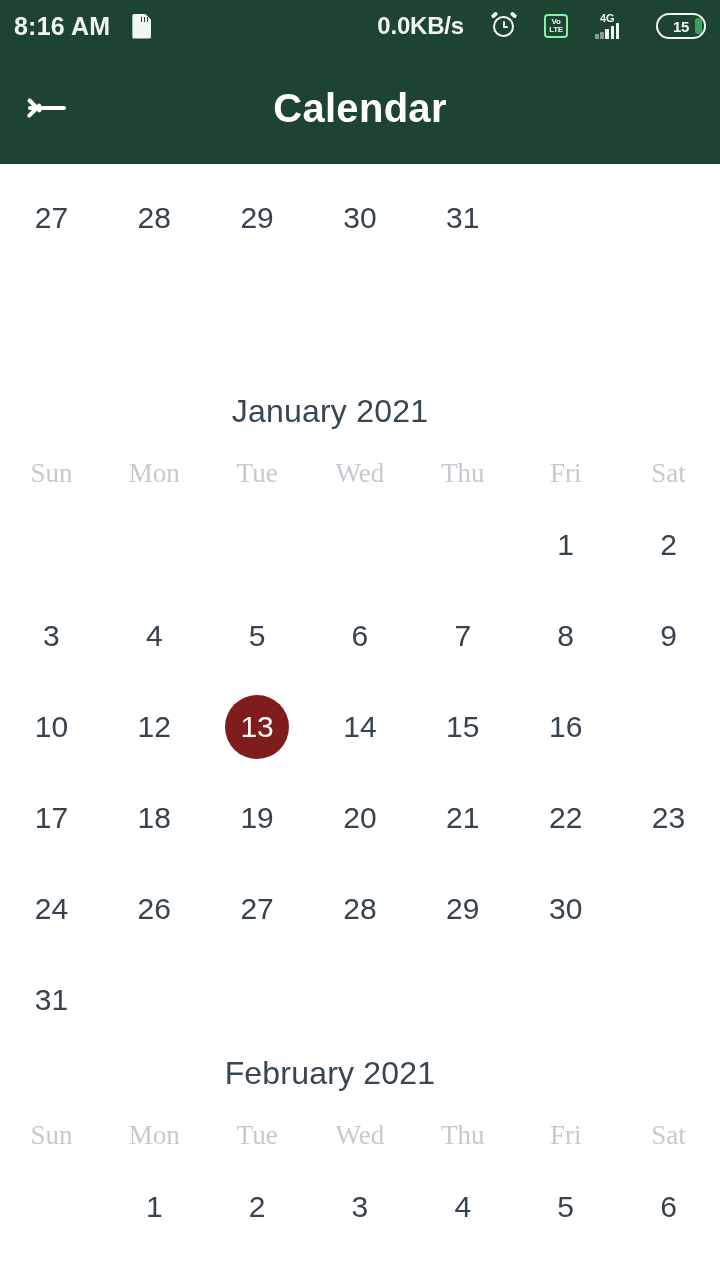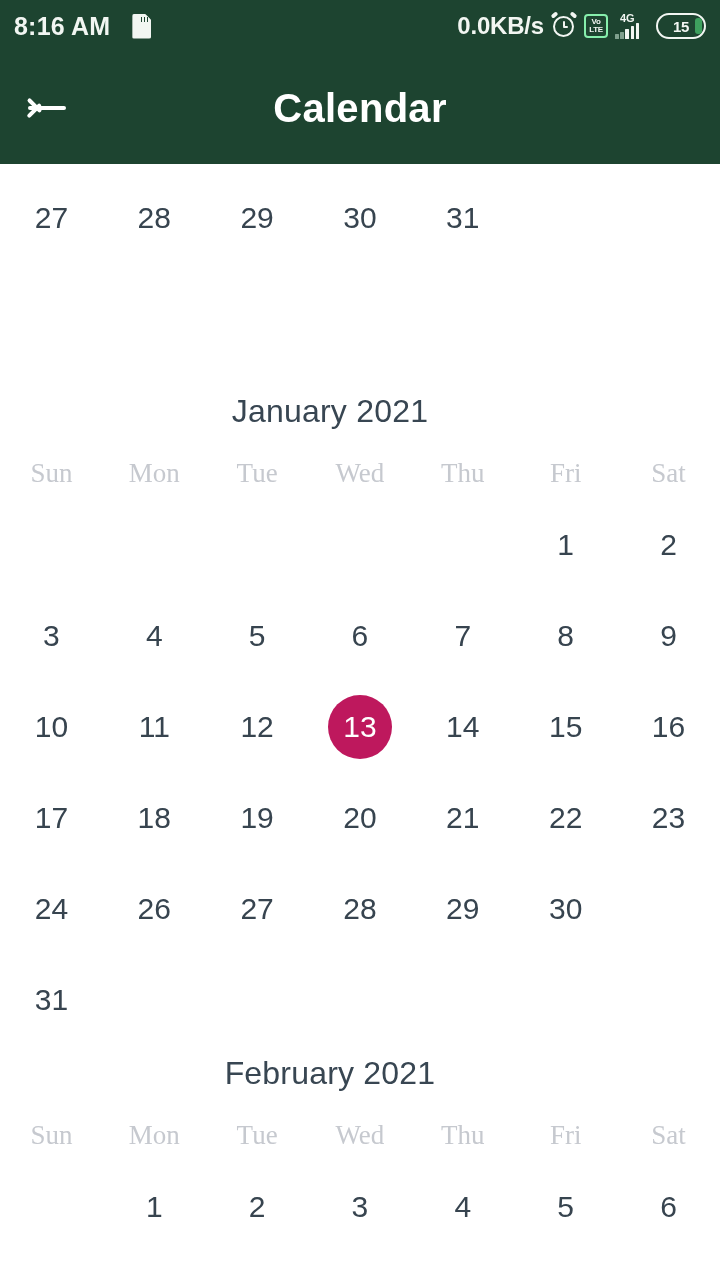--- a/index.html
+++ b/index.html
@@ -14,21 +14,21 @@
   
   .status-bar{
     position:absolute; top:0; left:0;
     width:720px; height:52px;
     background:#1d4430;
     display:flex; align-items:center;
     padding:0 14px;
     color:#eef3ef;
   }
   .sb-left{ display:flex; align-items:center; gap:22px; }
-  .sb-right{ display:flex; align-items:center; gap:7px; margin-left:auto; }
+  .sb-right{ display:flex; align-items:center; gap:27px; margin-left:auto; }
   .sb-clock{ font-size:25px; font-weight:bold; letter-spacing:.2px; color:#f2f6f2; }
   .sb-rate{ font-size:24px; font-weight:bold; color:#f2f6f2; letter-spacing:-.2px; }
 
   
   .ico-sd{ width:19px; height:25px; position:relative; display:block; }
   .ico-sd .body{
     position:absolute; inset:0; background:#f2f6f2;
     border-radius:2px 6px 2px 2px;
     clip-path: polygon(0 0, 66% 0, 100% 26%, 100% 100%, 0 100%);
   }
@@ -136,21 +136,21 @@
   .week-row{ display:flex; width:720px; }
   .week-row .cell{
     flex:0 0 102.857px; height:91px;
     display:flex; align-items:center; justify-content:center;
     font-size:30px; color:#37444f;
   }
   .week-row .cell.empty{ color:transparent; }
   .week-row .cell.selected{ color:#ffffff; }
   .week-row .cell.selected .pill{
     width:64px; height:64px; border-radius:50%;
-    background:#be185d;
+    background:#7f1d1d;
     display:flex; align-items:center; justify-content:center;
     color:#ffffff; font-size:30px;
   }
   .prev-tail{ padding-top:8px; }
   .gap-after-tail{ height:120px; }
 </style>
 </head>
 <body>
 
 <div id="app">
@@ -246,21 +246,20 @@
             <div class="cell">3</div>
             <div class="cell">4</div>
             <div class="cell">5</div>
             <div class="cell">6</div>
             <div class="cell">7</div>
             <div class="cell">8</div>
             <div class="cell">9</div>
           </div>
           <div class="week-row">
             <div class="cell">10</div>
-            <div class="cell">11</div>
             <div class="cell">12</div>
             <div class="cell selected">
               <span class="pill">13</span>
             </div>
             <div class="cell">14</div>
             <div class="cell">15</div>
             <div class="cell">16</div>
           </div>
           <div class="week-row">
             <div class="cell">17</div>

